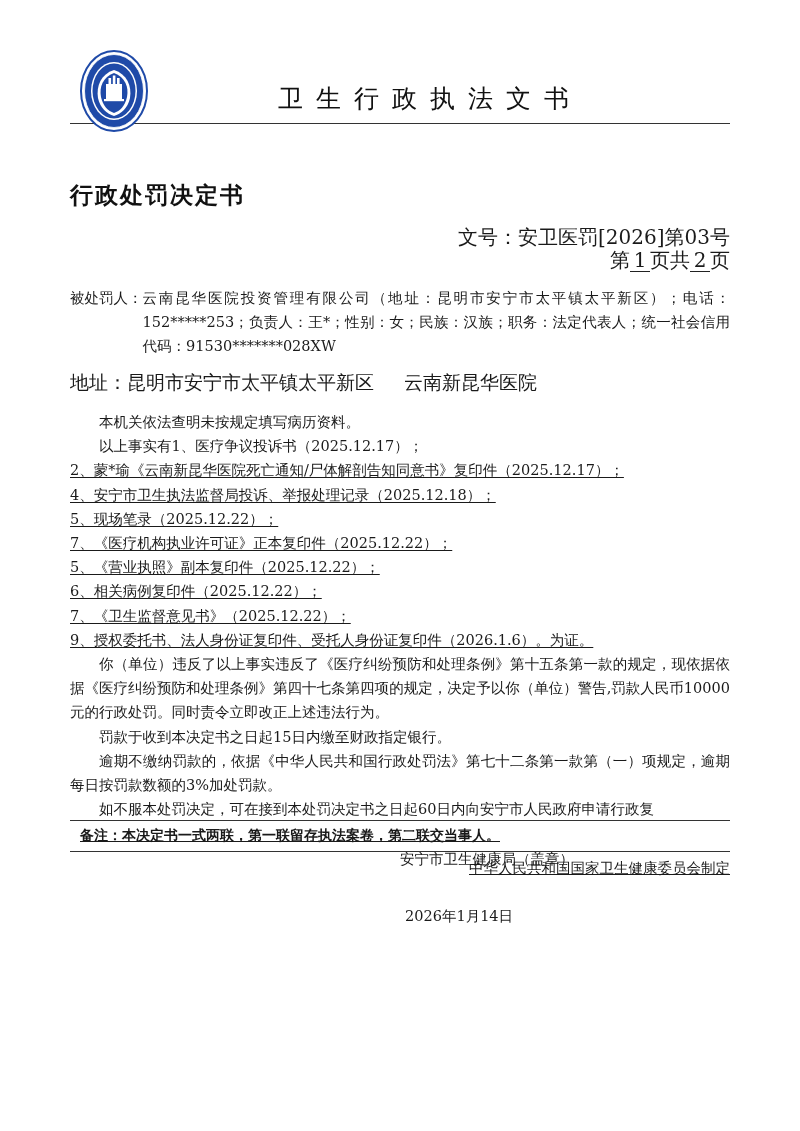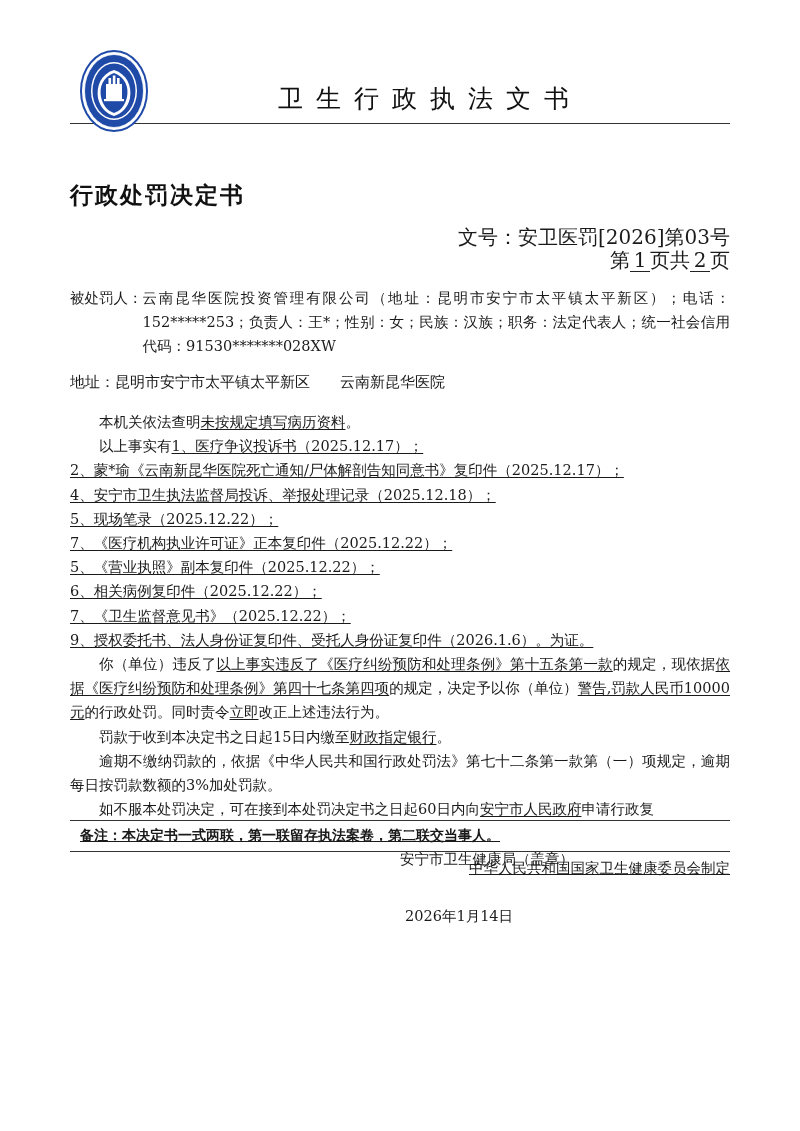--- a/index.html
+++ b/index.html
@@ -84,33 +84,33 @@
     margin-top: 14px;
     font-size: 14.5px;
     line-height: 24px;
   }
   .party-row { display: flex; align-items: flex-start; }
   .party-label { white-space: nowrap; flex: 0 0 auto; }
   .party-body { flex: 1 1 auto; text-align: justify; }
 
   .addr-row {
     margin-top: 12px;
-    font-size: 15px;
+    font-size: 19px;
     line-height: 24px;
   }
   .addr-gap { display: inline-block; width: 30px; }
 
   
   .body-text {
     margin-top: 16px;
     font-size: 14.5px;
     line-height: 24.2px;
   }
   .para { text-indent: 2em; }
-  .ul { text-decoration: underline; text-underline-offset: 2px; margin-top: 9px; }
+  .ul { text-underline-offset: 2px; margin-top: 9px; }
   .listline {
     text-indent: 0;
     text-decoration: underline;
     text-underline-offset: 2px;
   }
   .flow { text-indent: 2em; text-align: justify; }
 
   
   .sign-block {
     margin-top: 26px;

